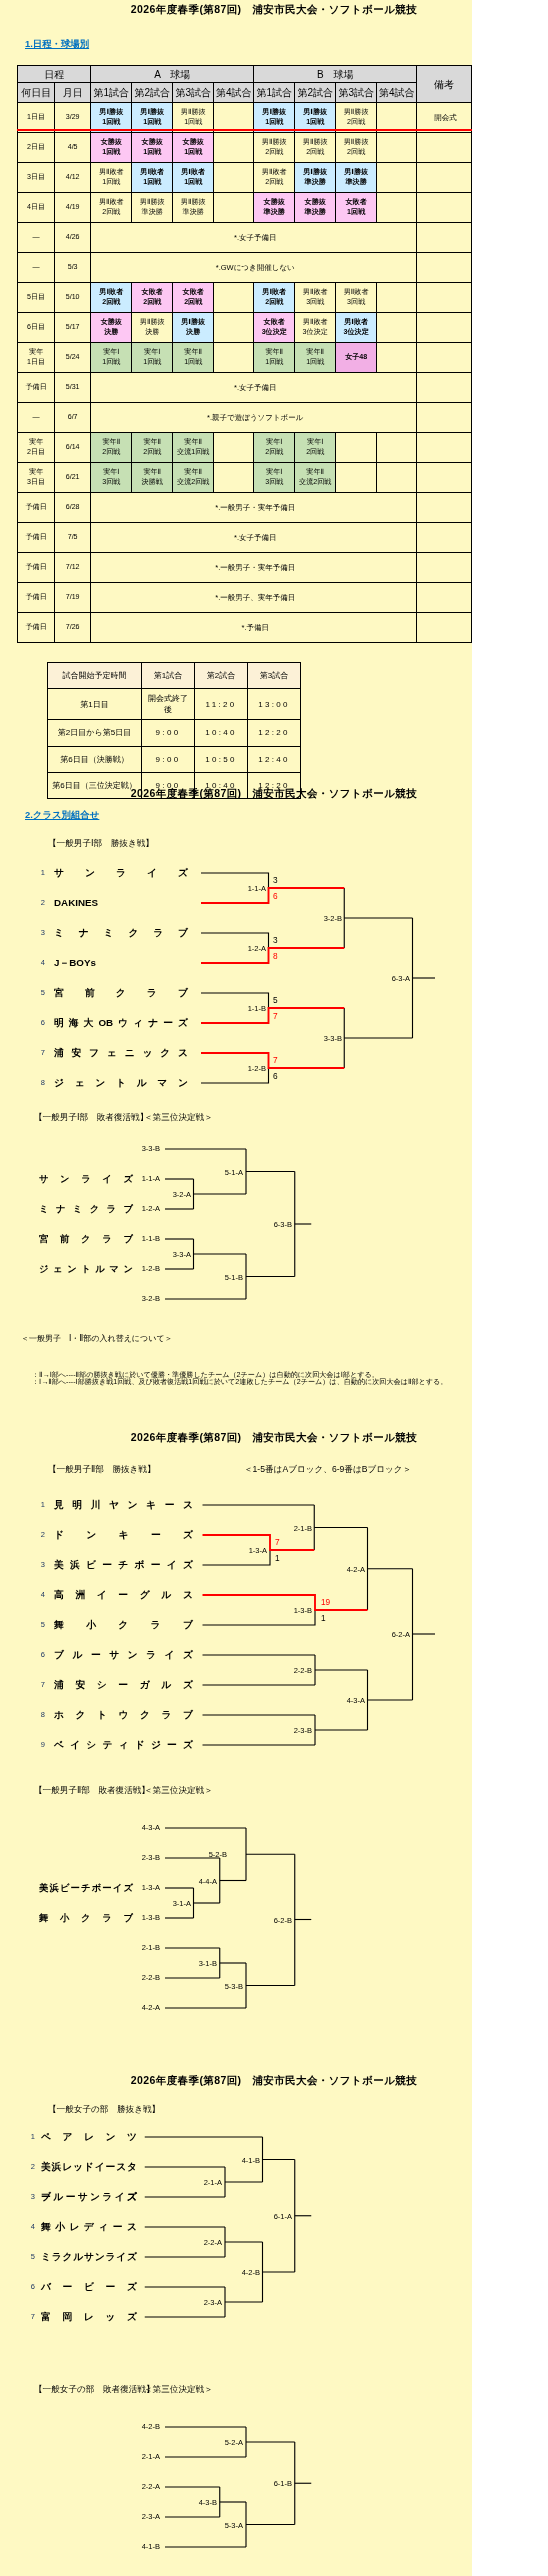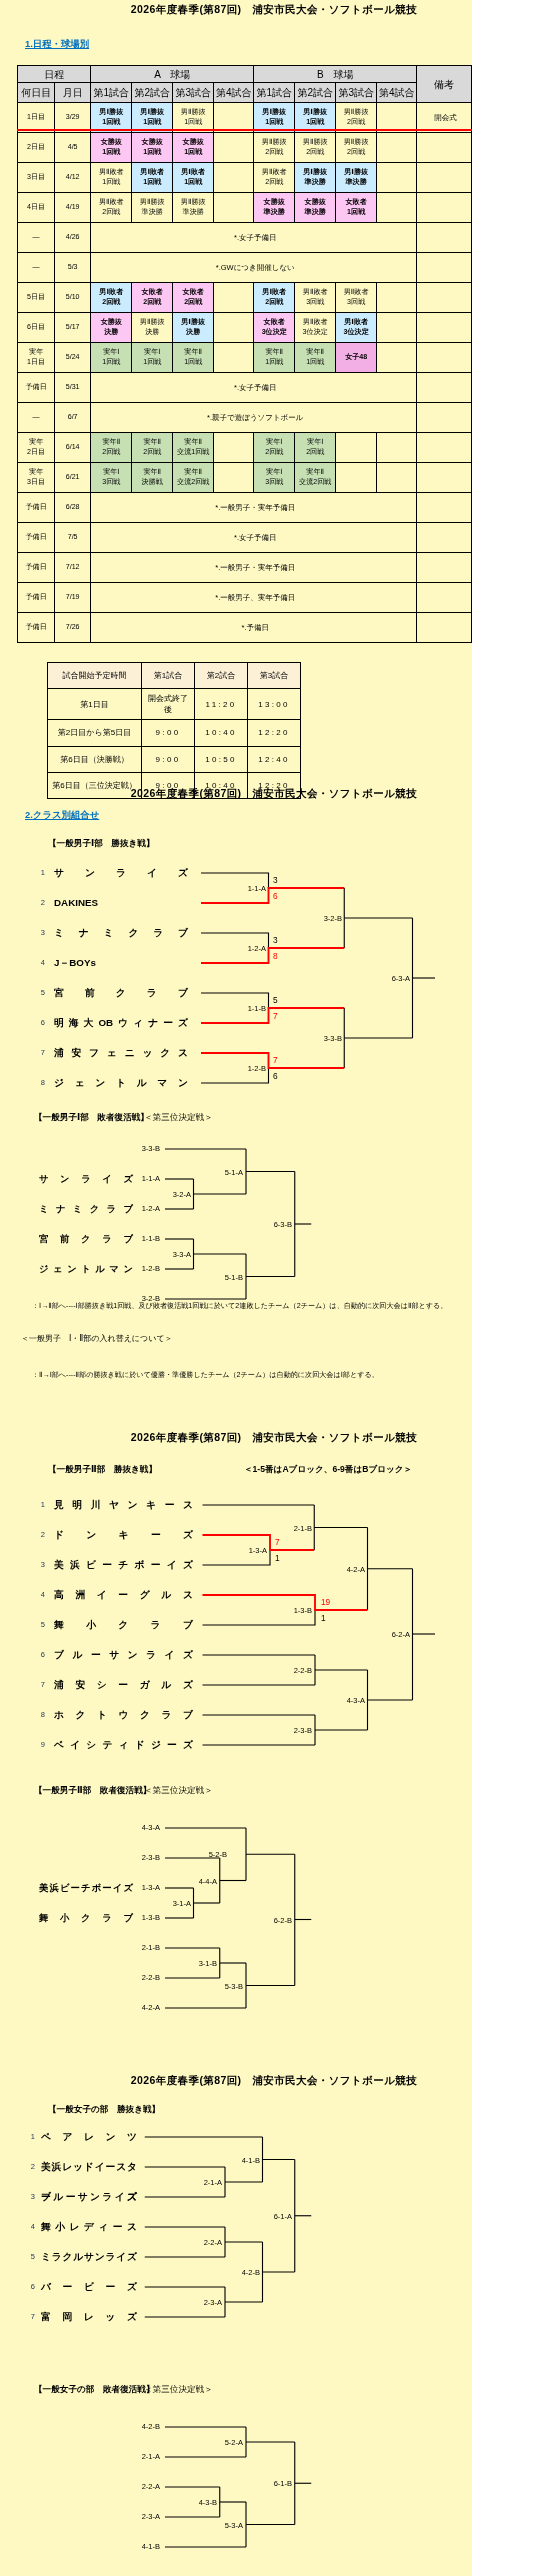--- a/index.html
+++ b/index.html
@@ -19,21 +19,21 @@
   .c-pink{background:#FDC7F3;font-weight:bold;}
   .c-green{background:#C6E0B4;}
   .c-joshi{background:#F2AFE5;font-weight:bold;}
   .redline{position:absolute;left:17.3px;top:129px;width:510px;height:2.3px;background:#FF0000;}
   
   .times{position:absolute;left:47px;top:662px;border-collapse:collapse;table-layout:fixed;border:1.1px solid #000;}
   .times td{border:0.8px solid #000;font-size:8px;text-align:center;height:17.3px;padding:4px;}
   .times tr.th td{background:#FCF1D7;}
   .tv{letter-spacing:2.3px;}
   
-  .bhead{position:absolute;font-size:8.6px;font-weight:bold;}
+  .bhead{position:absolute;font-size:8.6px;font-weight:normal;}
   .bsub{position:absolute;font-size:8.6px;}
   .bracket{position:absolute;left:0;width:548px;}
   .lines{position:absolute;left:0;top:0;}
   .teams{position:absolute;left:0;top:0;width:548px;}
   .trow{position:relative;height:30px;}
   .tnum{position:absolute;left:33px;width:12px;line-height:30px;font-size:7.5px;color:#1F3864;text-align:right;}
   .tname{position:absolute;left:54px;width:134px;line-height:30px;font-size:9.8px;font-weight:bold;text-align:justify;text-align-last:justify;}
   .bC .tname{width:139px;}
   .bE .tnum{left:23px;}
   .bE .tname{left:41px;width:96px;}
@@ -501,21 +501,21 @@
         </div>
       </div>
     <span class="mcode" style="left:146px;top:60px">3-2-A</span>
     <span class="mcode" style="left:146px;top:120px">3-3-A</span>
     <span class="mcode" style="left:198px;top:38px">5-1-A</span>
     <span class="mcode" style="left:198px;top:143px">5-1-B</span>
     <span class="mcode" style="left:247px;top:90px">6-3-B</span>
   </div>
 
   <div class="note-title" style="left:21px;top:1333px">＜一般男子　Ⅰ・Ⅱ部の入れ替えについて＞</div>
-  <div class="note-line" style="left:32px;top:1301px">：Ⅰ→Ⅱ部へ----Ⅰ部勝抜き戦1回戦、及び敗者復活戦1回戦に於いて2連敗したチーム（2チーム）は、自動的に次回大会はⅡ部とする。</div>
+  <div class="note-line" style="left:32px;top:1377px">：Ⅰ→Ⅱ部へ----Ⅰ部勝抜き戦1回戦、及び敗者復活戦1回戦に於いて2連敗したチーム（2チーム）は、自動的に次回大会はⅡ部とする。</div>
   <div class="note-line" style="left:32px;top:1370px">：Ⅱ→Ⅰ部へ----Ⅱ部の勝抜き戦に於いて優勝・準優勝したチーム（2チーム）は自動的に次回大会はⅠ部とする。</div>
 
   <div class="title" style="top:1431px">2026年度春季(第87回)　浦安市民大会・ソフトボール競技</div>
   <div class="bhead" style="left:48px;top:1464px">【一般男子Ⅱ部　勝抜き戦】</div>
   <div class="bhead" style="left:244px;top:1464px">＜1-5番はAブロック、6-9番はBブロック＞</div>
 
   <div class="bracket bC" style="top:1490px;height:270px">
     <svg class="lines" width="465" height="270" viewBox="0 0 620 360">
       <g stroke="#000" stroke-width="1.5" fill="none">
         <path d="M270 20 L419 20"></path>

